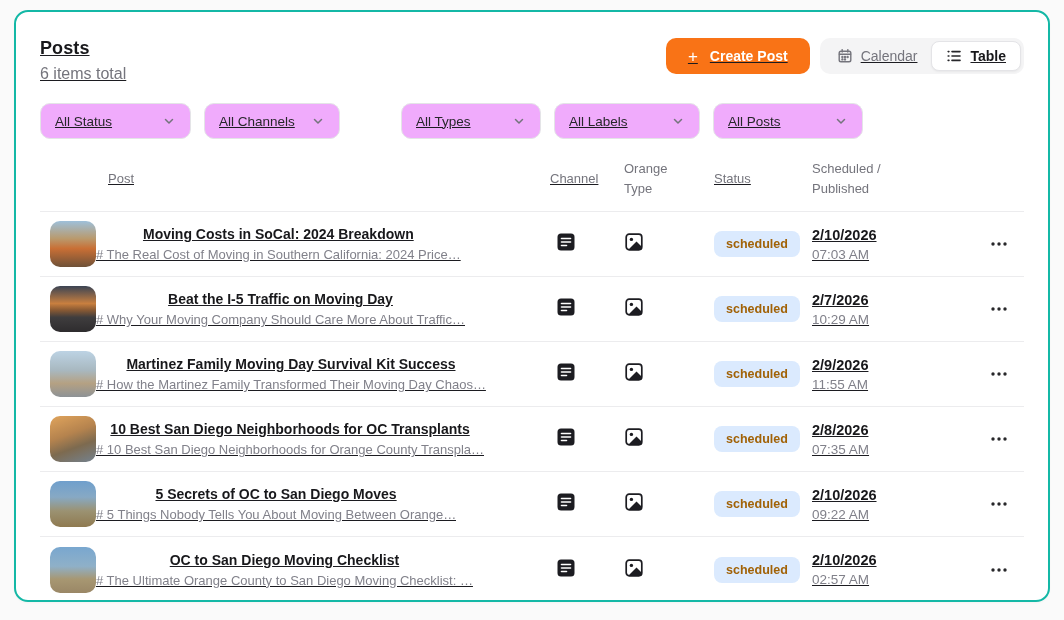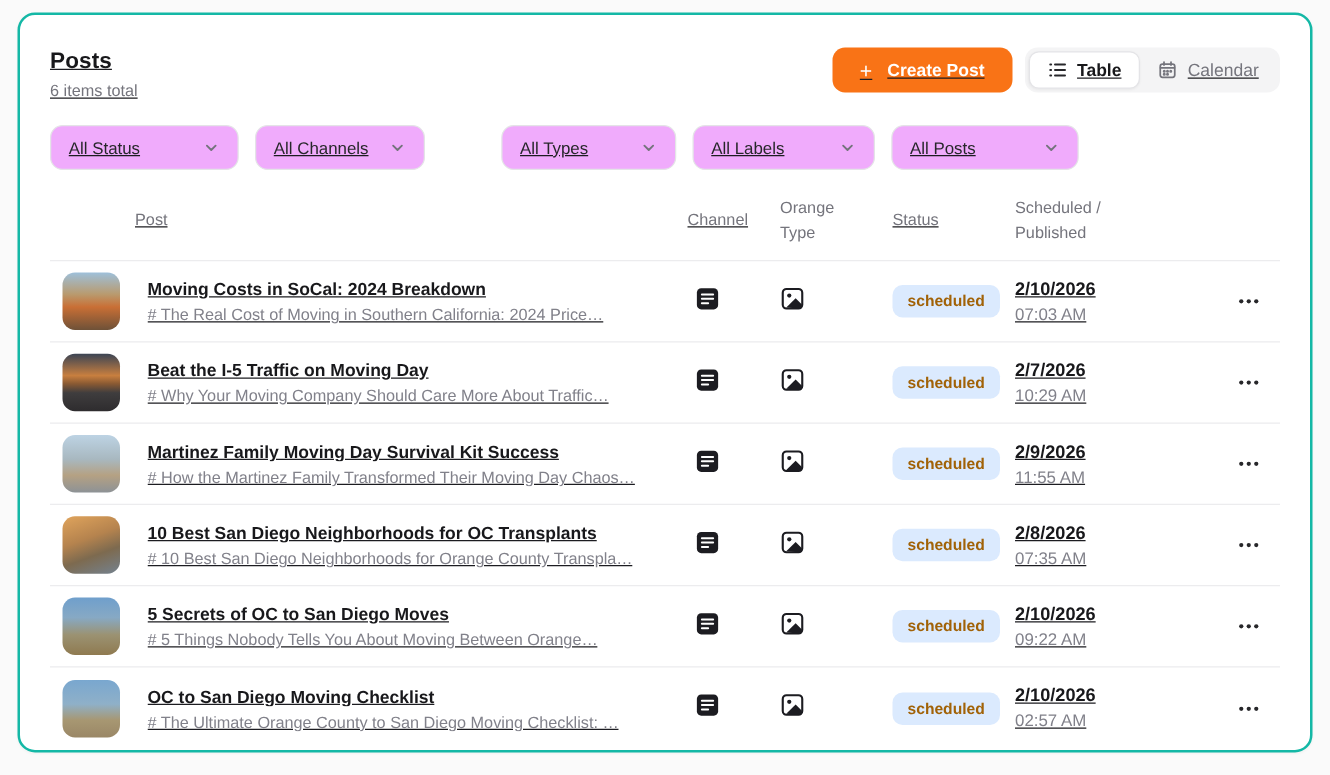--- a/index.html
+++ b/index.html
@@ -13,21 +13,21 @@
   .card {
     position:absolute; left:14px; top:10px; width:1036px; height:592px;
     background:#ffffff; border:2px solid #14b8a6; border-radius:14px;
     box-shadow:0 1px 2px rgba(0,0,0,0.03);
     padding:26px 24px 18px 24px;
     text-decoration:underline;
   }
   
   .card-header { display:flex; align-items:flex-start; justify-content:space-between; }
   .page-title { font-size:18px; font-weight:700; color:#18181b; letter-spacing:0.1px; }
-  .page-subtitle { font-size:13px; color:#74747c; margin-top:6px;text-align:right; }
+  .page-subtitle { font-size:16px; color:#74747c; margin-top:6px;text-align:right; }
   .header-actions { display:flex; align-items:center; gap:10px; }
   .create-btn {
     display:flex; align-items:center; gap:12px;
     background:#f97316; color:#fff; border:none; border-radius:10px;
     height:36px; padding:0 22px; font-size:14px; font-weight:700;
     font-family:inherit; cursor:pointer;
   }
   .create-btn .plus { font-size:17px; font-weight:400; line-height:1; }
   .seg-control {
     display:flex; align-items:center; background:#f4f4f5; border-radius:10px;
@@ -64,21 +64,21 @@
     grid-template-columns:1fr 74px 90px 98px 172px 40px;
     align-items:center;
   }
   .thead { border-bottom:1px solid #ececee; padding:10px 0 12px 0; min-height:44px; }
   .th { font-size:13px; color:#74747c; font-weight:400; line-height:1.55; }
   .th-post { padding-left:68px; }
   .th-media span { display:inline-block; max-width:46px; }
   .th-sched span { display:inline-block; max-width:92px; }
   .trow { height:65px; border-bottom:1px solid #ececee; }
   .trow:last-child { border-bottom:none; }
-  .post-cell { display:flex; align-items:center; gap:22px; padding-left:10px; min-width:0; }
+  .post-cell { display:flex; align-items:center; padding-left:10px; min-width:0;text-align:center; }
   .thumb { width:46px; height:46px; border-radius:10px; flex:0 0 46px; }
   .t1 { background:linear-gradient(180deg,#9ec0da 0%,#b99a6e 38%,#c96f35 60%,#6e5138 100%); }
   .t2 { background:linear-gradient(180deg,#3b4454 0%,#c87f3f 38%,#8a5a33 52%,#3f3d3e 68%,#2e2c2e 100%); }
   .t3 { background:linear-gradient(180deg,#bdd3e4 0%,#a8b8c0 42%,#b5a183 70%,#8d9296 100%); }
   .t4 { background:linear-gradient(160deg,#e0a45c 0%,#b5834e 40%,#7d6a4f 65%,#74828f 100%); }
   .t5 { background:linear-gradient(180deg,#6f9fcc 0%,#87a9c4 35%,#9b9272 65%,#8f7a50 100%); }
   .t6 { background:linear-gradient(180deg,#79a7cf 0%,#8fb0c8 42%,#a79772 70%,#9a8766 100%); }
   .post-text { min-width:0; }
   .post-title { font-size:14px; font-weight:700; color:#18181b; white-space:nowrap; overflow:hidden; text-overflow:ellipsis; }
   .post-excerpt { font-size:13px; color:#81818a; margin-top:5px; white-space:nowrap; overflow:hidden; text-overflow:ellipsis; }
@@ -105,48 +105,48 @@
     <div>
       <div class="page-title">Posts</div>
       <div class="page-subtitle">6 items total</div>
     </div>
     <div class="header-actions">
       <button class="create-btn">
         <span class="plus">+</span>
         <span>Create Post</span>
       </button>
       <div class="seg-control">
-        <button class="seg-option active">
-          <span>
-            <svg width="16" height="16" viewBox="0 0 16 16" fill="none" stroke="#27272a" stroke-width="1.6" stroke-linecap="round">
-              <line x1="6" y1="3.6" x2="14" y2="3.6"></line>
-                <line x1="6" y1="8" x2="14" y2="8"></line>
-                <line x1="6" y1="12.4" x2="14" y2="12.4"></line>
-              <line x1="2.2" y1="3.6" x2="2.9" y2="3.6"></line>
-                <line x1="2.2" y1="8" x2="2.9" y2="8"></line>
-                <line x1="2.2" y1="12.4" x2="2.9" y2="12.4"></line>
-            </svg>
-          </span>
-          <span>Table</span>
-        </button>
         <button class="seg-option">
           <span>
             <svg width="16" height="16" viewBox="0 0 16 16" fill="none" stroke="#74747c" stroke-width="1.4" stroke-linecap="round">
               <rect x="2.2" y="3.2" width="11.6" height="10.6" rx="1.8"></rect>
               <line x1="5.2" y1="1.6" x2="5.2" y2="4"></line>
               <line x1="10.8" y1="1.6" x2="10.8" y2="4"></line>
               <line x1="2.4" y1="6.2" x2="13.6" y2="6.2"></line>
               <circle cx="5.4" cy="9" r="0.5" fill="#74747c"></circle>
                 <circle cx="8" cy="9" r="0.5" fill="#74747c"></circle>
                 <circle cx="10.6" cy="9" r="0.5" fill="#74747c"></circle>
               <circle cx="5.4" cy="11.4" r="0.5" fill="#74747c"></circle>
                 <circle cx="8" cy="11.4" r="0.5" fill="#74747c"></circle>
             </svg>
           </span>
           <span>Calendar</span>
+        </button>
+        <button class="seg-option active">
+          <span>
+            <svg width="16" height="16" viewBox="0 0 16 16" fill="none" stroke="#27272a" stroke-width="1.6" stroke-linecap="round">
+              <line x1="6" y1="3.6" x2="14" y2="3.6"></line>
+                <line x1="6" y1="8" x2="14" y2="8"></line>
+                <line x1="6" y1="12.4" x2="14" y2="12.4"></line>
+              <line x1="2.2" y1="3.6" x2="2.9" y2="3.6"></line>
+                <line x1="2.2" y1="8" x2="2.9" y2="8"></line>
+                <line x1="2.2" y1="12.4" x2="2.9" y2="12.4"></line>
+            </svg>
+          </span>
+          <span>Table</span>
         </button>
       </div>
     </div>
   </div>
 
   <div class="filters">
     <button class="filter-btn">
       <span>All Status</span>
       <span class="chevron">
           <svg width="14" height="14" viewBox="0 0 14 14" fill="none" stroke="#74747c" stroke-width="1.5" stroke-linecap="round" stroke-linejoin="round">

